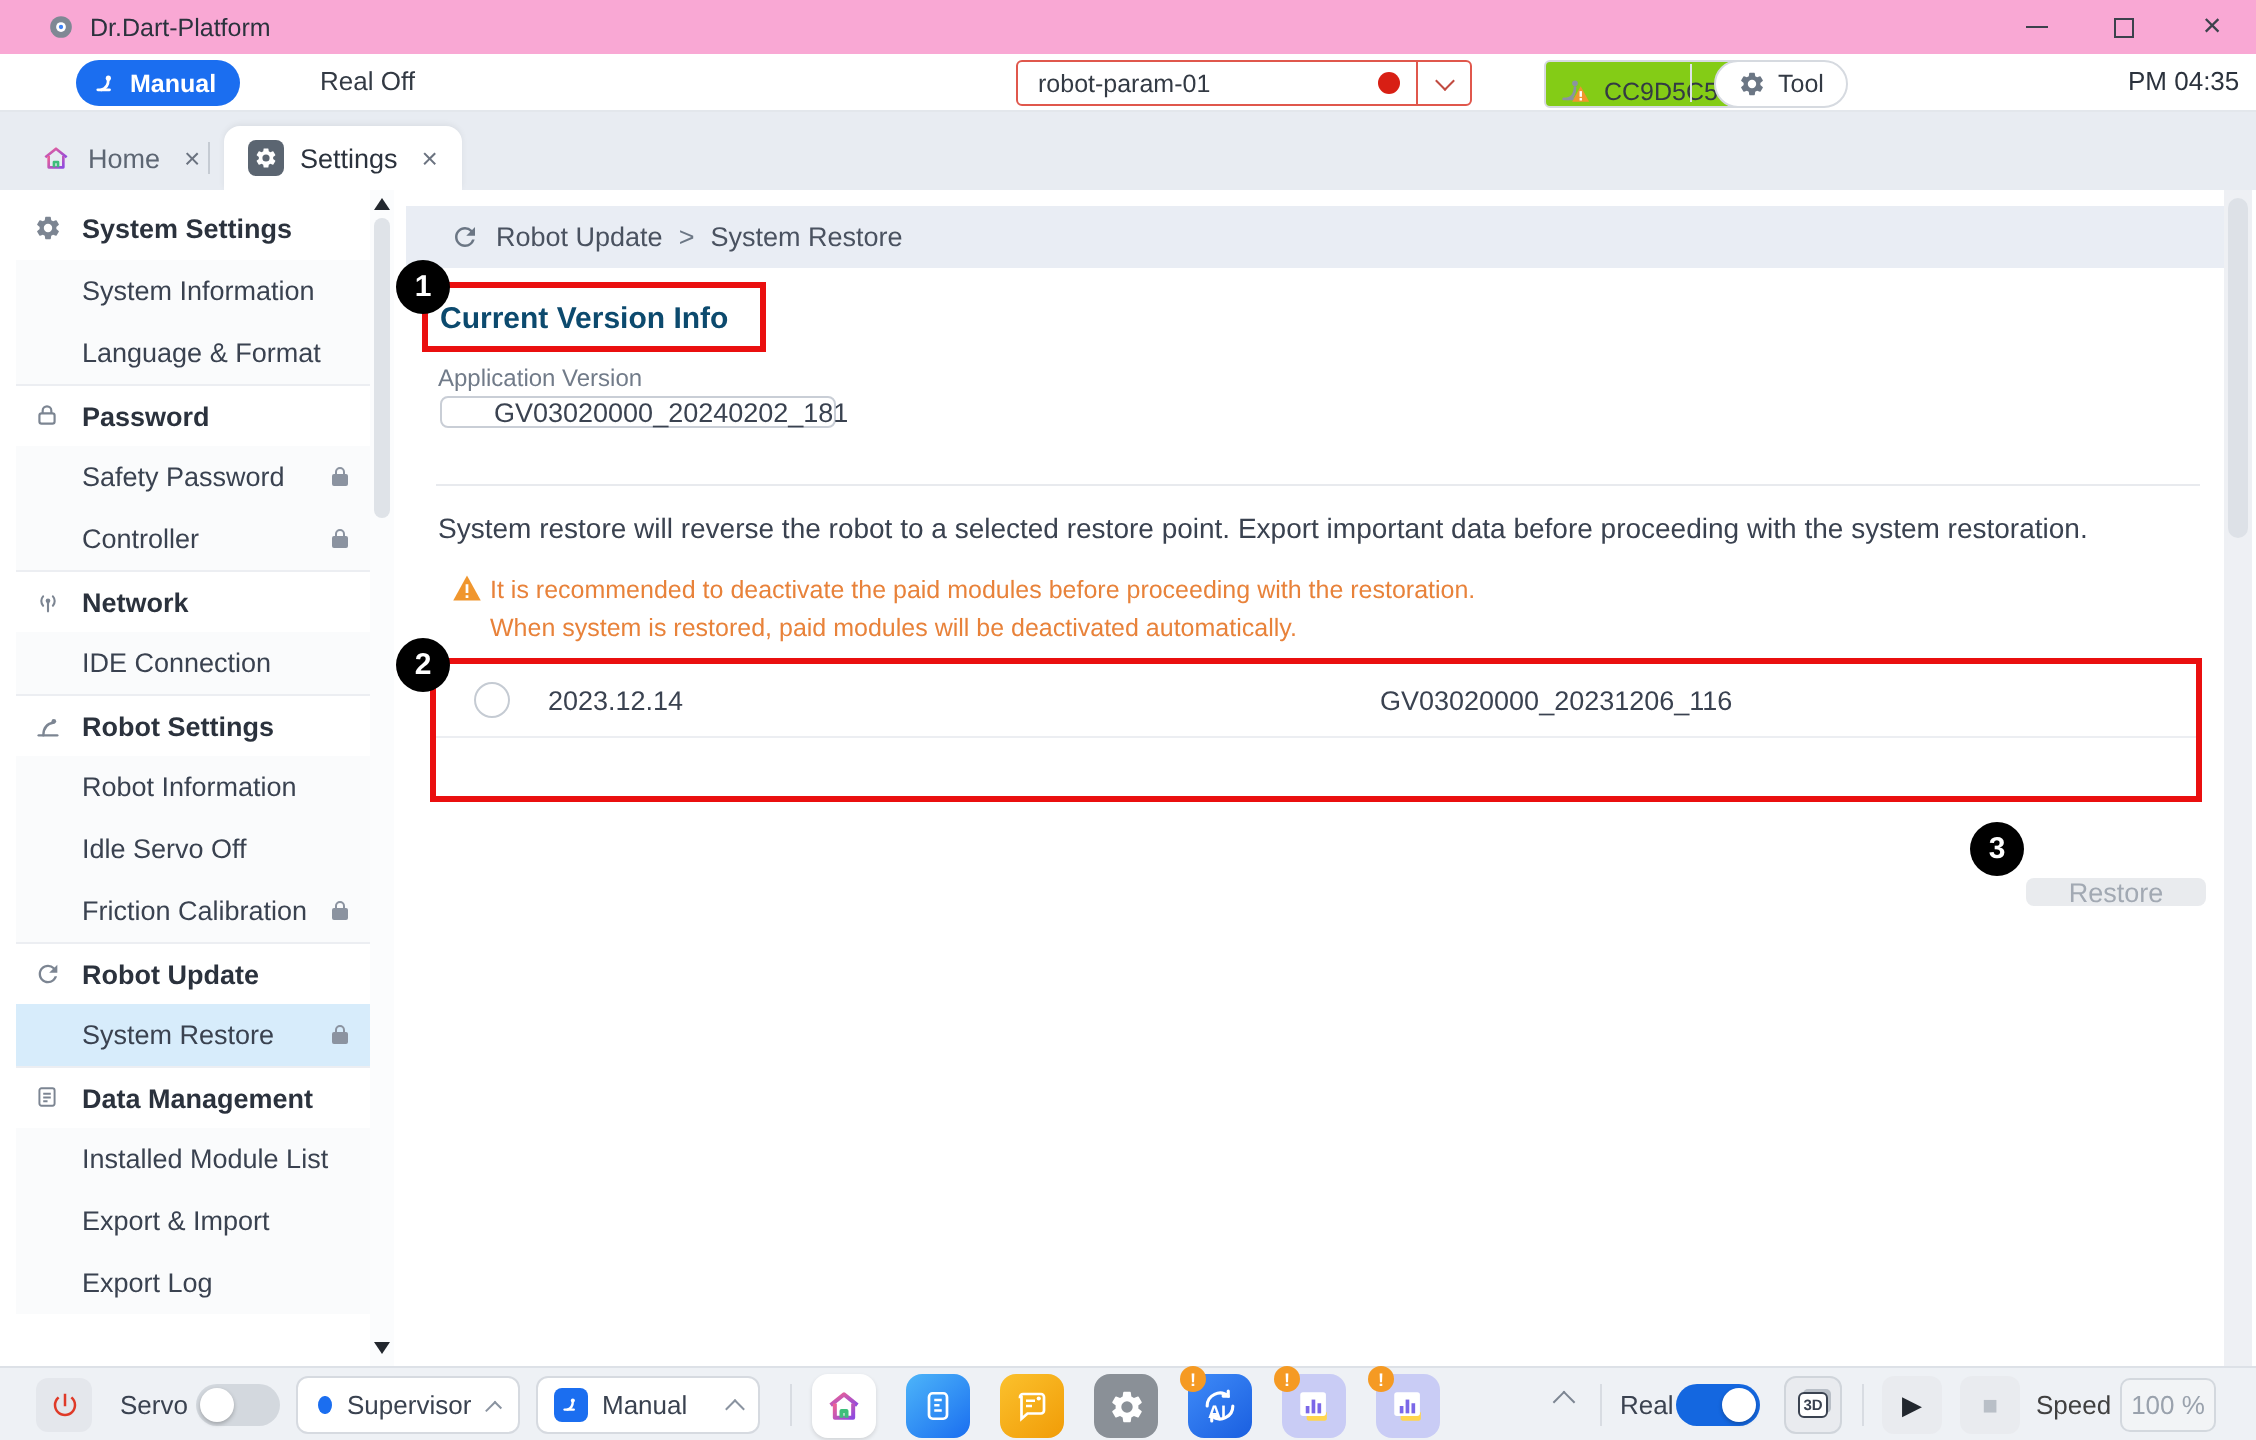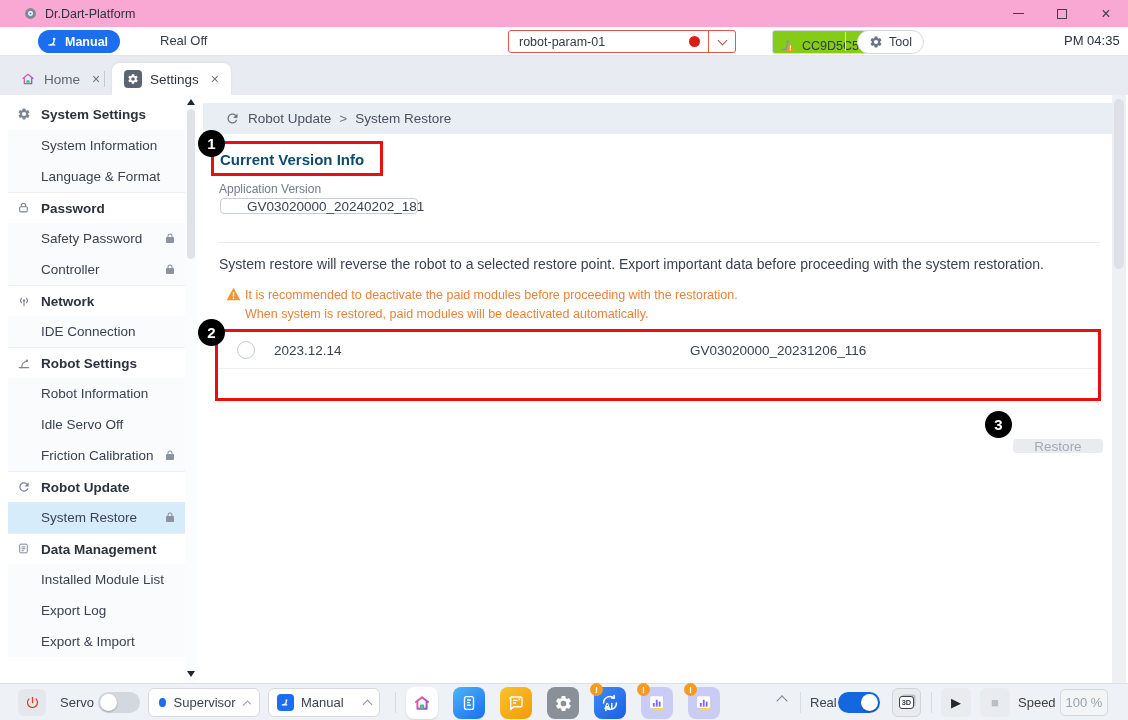--- a/index.html
+++ b/index.html
@@ -334,24 +334,24 @@
             <rect x="5" y="4" width="14" height="16" rx="2"></rect>
             <path d="M8.5 9h7M8.5 12.5h7M8.5 16h4"></path>
           </svg>
         </span>
       <span>Data Management</span>
     </div>
     <div class="srow">
         <span>Installed Module List</span>
       </div>
     <div class="srow">
+        <span>Export &amp; Import</span>
+      </div>
+    <div class="srow">
         <span>Export Log</span>
-      </div>
-    <div class="srow">
-        <span>Export &amp; Import</span>
       </div>
   </div>
   <div class="side-scroll">
     <div class="side-arrow-up"></div>
     <div class="side-thumb"></div>
     <div class="side-arrow-down"></div>
   </div>
 </div>
 
 <div class="content">

